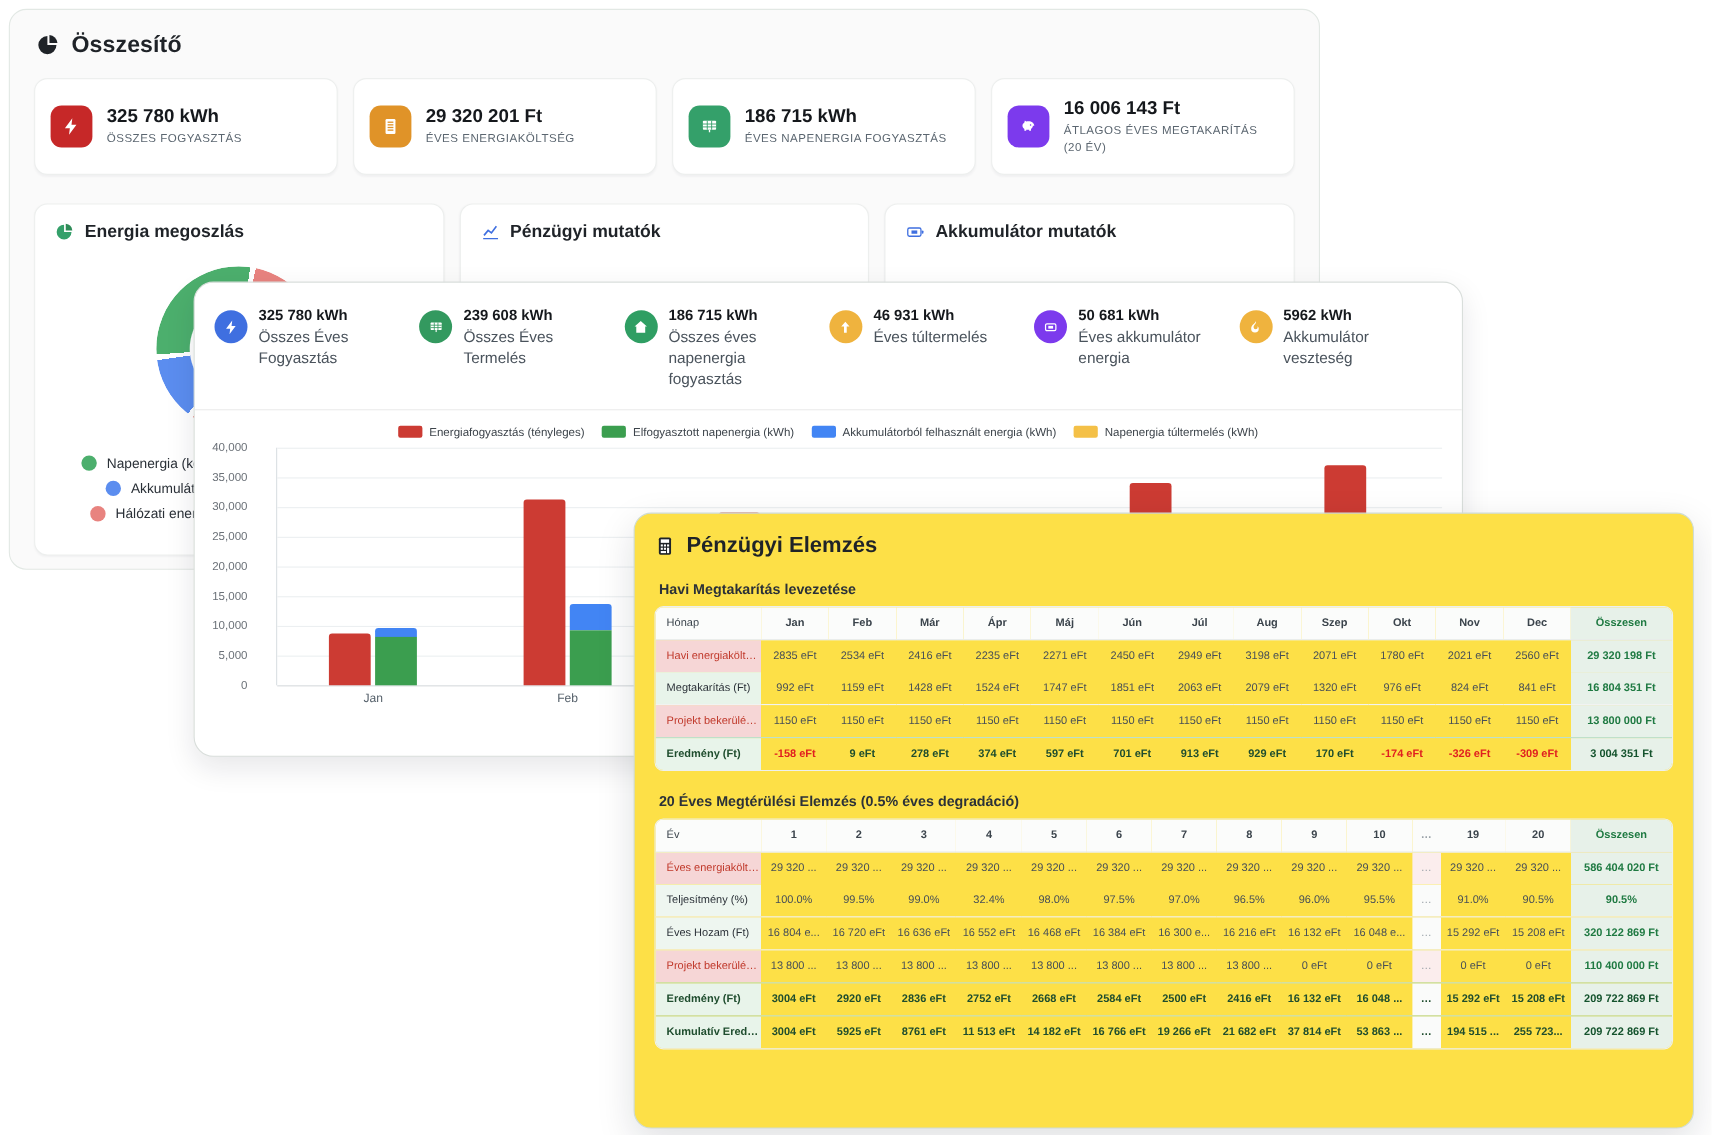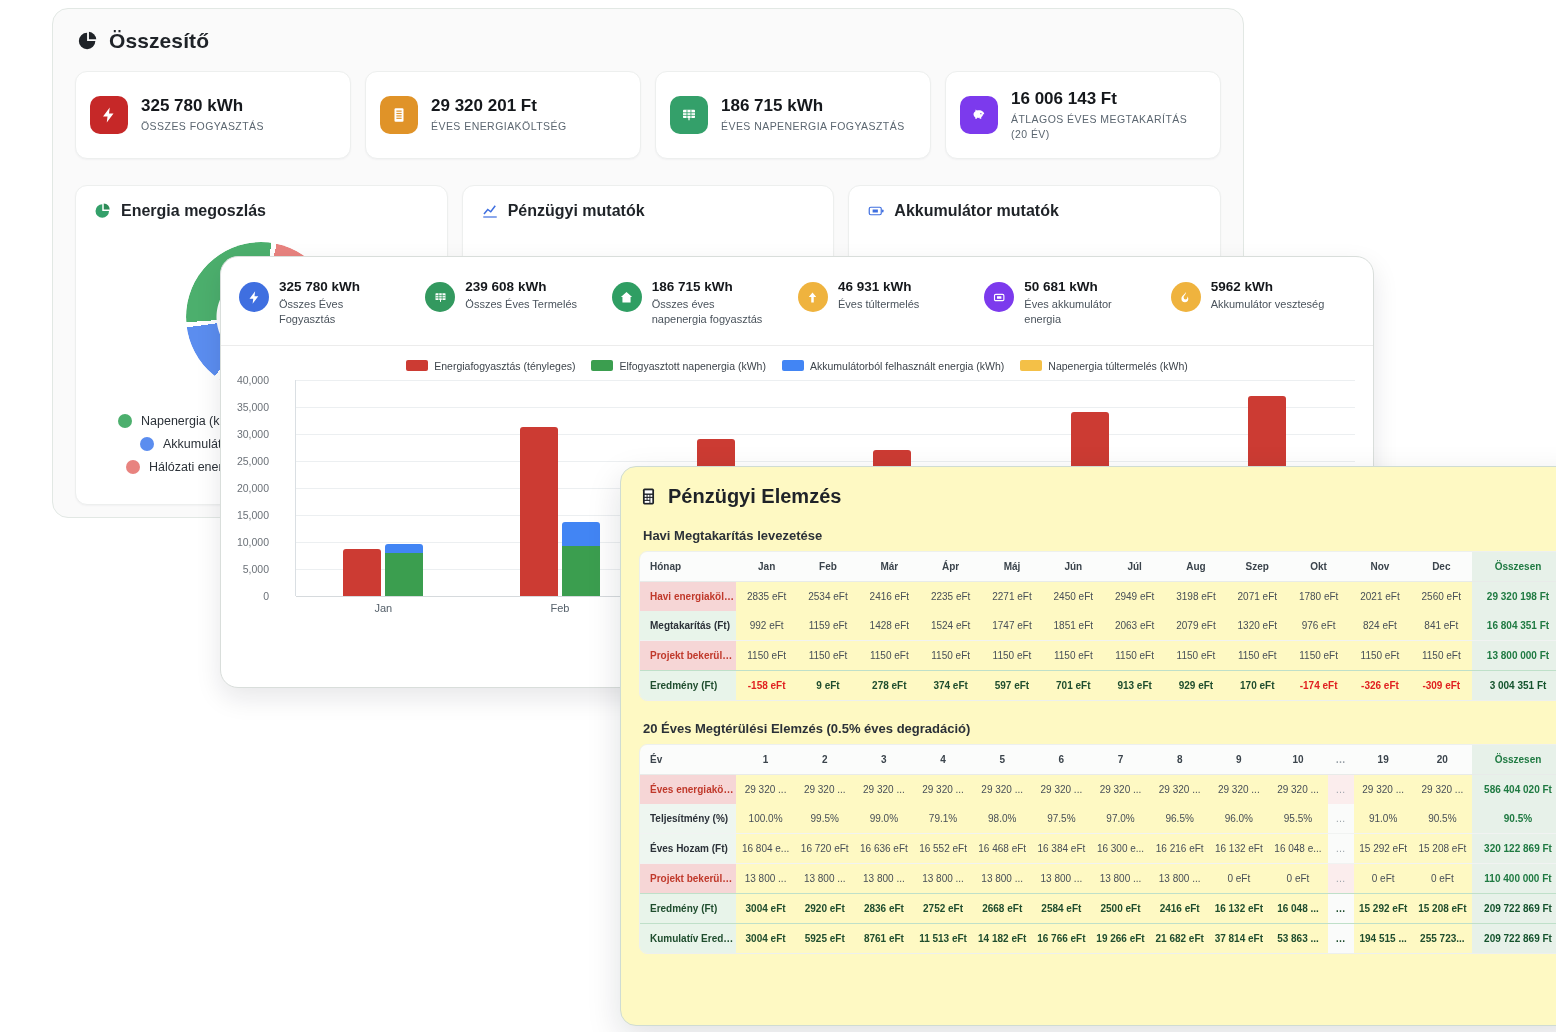--- a/index.html
+++ b/index.html
@@ -2,21 +2,21 @@
 <html><head>
 <meta charset="utf-8">
 <style>
   * { box-sizing: border-box; margin: 0; padding: 0; }
   html, body {
     width: 1556px; height: 1032px;
     background: #ffffff;
     font-family: "Liberation Sans", sans-serif;
     overflow: hidden;
   }
-  .stage { position: relative; width: 1360px; height: 1032px; margin-left: 44px; }
+  .stage { position: relative; width: 1360px; height: 1032px; }
 
   
   #panel-summary {
     position: absolute; left: 8px; top: 8px; width: 1192px; height: 510px;
     background: #fafafa;
     border: 1px solid #e2e8e4;
     border-radius: 16px;
   }
   .panel-head { display:flex; align-items:center; gap:10px; padding: 20px 24px 4px 24px; }
   .panel-head .ttl { font-size: 21px; font-weight: 600; color:#1f2328; letter-spacing:.1px; }
@@ -73,21 +73,21 @@
   #panel-chart {
     position:absolute; left:176px; top:256px; width:1154px; height:432px;
     background:#fff; border:1px solid #d9dedb; border-radius:18px;
     box-shadow: 0 10px 26px rgba(16,24,40,.10);
     overflow:hidden;
   }
   .mini-row { display:flex; padding: 22px 18px 0 18px; gap:2px; }
   .mini { flex:1; display:flex; align-items:flex-start; gap:10px; }
   .mini-ico { width:30px; height:30px; border-radius:50%; flex:0 0 30px; display:flex; align-items:center; justify-content:center; color:#fff; margin-top:3px;}
   .mini-val { font-size:13.5px; font-weight:700; color:#15181c; white-space:nowrap; }
-  .mini-lbl { font-size:11px; color:#4a535c; margin-top:3px; line-height:1.35; max-width:118px; }
+  .mini-lbl { font-size:14px; color:#4a535c; margin-top:3px; line-height:1.35; max-width:118px; }
 
   .chart-divider { height:1px; background:#ececec; margin: 18px 0 0 0; }
   .legend-h { display:flex; justify-content:center; gap:16px; margin-top:14px; }
   .legend-h .lh { display:flex; align-items:center; gap:6px; font-size:10.5px; color:#3d444b; }
   .sw { width:22px; height:11px; border-radius:2px; }
 
   .plot { position:relative; margin: 8px 18px 0 18px; height:250px; }
   .yaxis { position:absolute; left:0; top:0; width:52px; height:216px; }
   .ytick { position:absolute; right:22px; transform:translateY(-50%); font-size:10.5px; color:#6b7178; }
   .grid { position:absolute; left:56px; right:0; top:0; height:216px; border-left:1px solid #dadfe3; }
@@ -96,33 +96,33 @@
   .bars { position:absolute; left:56px; right:0; top:0; height:216px; display:flex; }
   .grp { flex:1; display:flex; align-items:flex-end; justify-content:center; gap:4px; height:216px; }
   .bar { width:38px; display:flex; flex-direction:column-reverse; }
   .seg { width:100%; }
   .xaxis { position:absolute; left:56px; right:0; top:222px; display:flex; }
   .xl { flex:1; text-align:center; font-size:11px; color:#55606a; }
 
   
   #panel-fin {
     position:absolute; left:576px; top:466px; width:964px; height:560px;
-    background:#fef9c3; border:1px solid #cfdcd3; border-radius:16px;
+    background:#fde047; border:1px solid #cfdcd3; border-radius:16px;
     box-shadow: 0 12px 34px rgba(16,24,40,.13);
     padding: 18px 18px 10px 18px;
     overflow:hidden;
   }
   .fin-head { display:flex; align-items:center; gap:10px; }
   .fin-head .t { font-size:20px; font-weight:600; color:#1f2328; }
   .sec-ttl { font-size:13px; font-weight:600; color:#2b3138; margin: 20px 0 8px 4px; }
   table { border-collapse:collapse; width:100%; table-layout:fixed; font-size:10px; }
   th { font-weight:600; color:#3b444c; font-size:10px; padding:9px 2px; background:#fbfcfb;
        border-bottom:1px solid #e8ebe9; text-align:center; }
   td { padding:9px 2px; text-align:center; color:#474f57; border-bottom:1px solid #f1f3f2; white-space:nowrap; overflow:hidden; text-overflow:ellipsis; }
-  th.rowhead, td.rowhead { text-align:left; padding-left:10px; font-weight:700; width:96px; }
+  th.rowhead, td.rowhead { text-align:left; padding-left:10px; font-weight:400; width:96px; }
   th.total, td.total { background:#e7f1e9; color:#1f7a42; font-weight:700; width:92px; }
   th.ell, td.ell { width:26px; color:#9aa2a9; }
   tr.r-cost  td.rowhead { background:#f6d6d6; color:#c0392b; }
   tr.r-cost  td { border-top:1px solid #f0b9b4; border-bottom:none; }
   tr.r-save  td.rowhead { background:#e8f4ea; color:#2b3138; }
   tr.r-plain td.rowhead { background:#eef6f0; color:#2b3138; }
   tr.r-res   td.rowhead { background:#e8f4ea; color:#1f4d2e; }
   tr.r-res   td { font-weight:700; color:#1f4d2e; border-top:1px solid #bfe0c9; border-bottom:none; }
   tr.r-res td.total { color:#14532d; }
   .neg { color:#e02020 !important; }
@@ -593,21 +593,21 @@
               <td class="ell">…</td>
               <td>29 320 ...</td>
               <td>29 320 ...</td>
               <td class="total">586 404 020 Ft</td>
             </tr>
             <tr class="r-plain">
               <td class="rowhead">Teljesítmény (%)</td>
               <td>100.0%</td>
               <td>99.5%</td>
               <td>99.0%</td>
-              <td>79.1%</td>
+              <td>32.4%</td>
               <td>98.0%</td>
               <td>97.5%</td>
               <td>97.0%</td>
               <td>96.5%</td>
               <td>96.0%</td>
               <td>95.5%</td>
               <td class="ell">…</td>
               <td>91.0%</td>
               <td>90.5%</td>
               <td class="total">90.5%</td>

